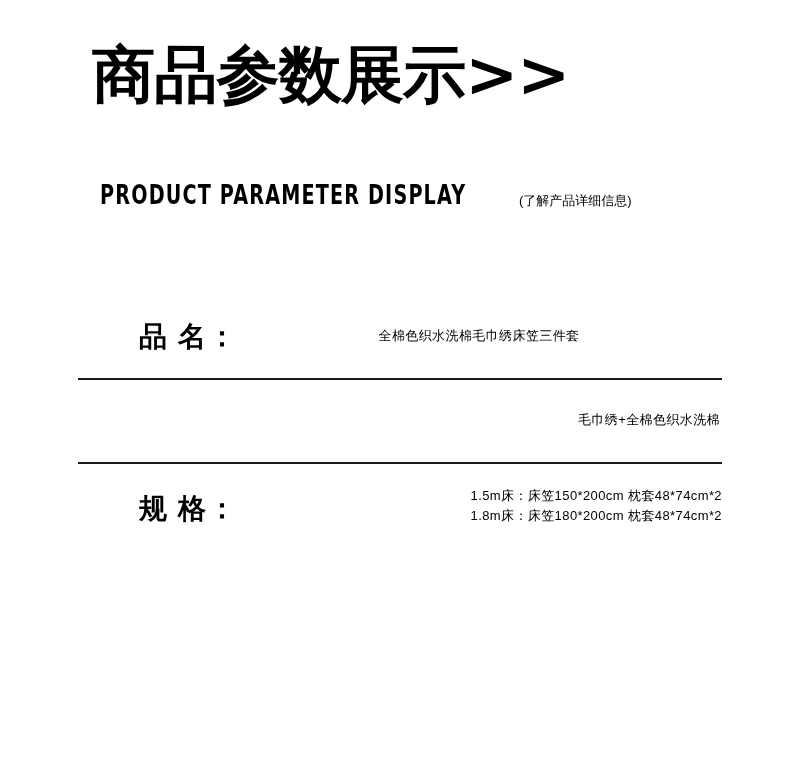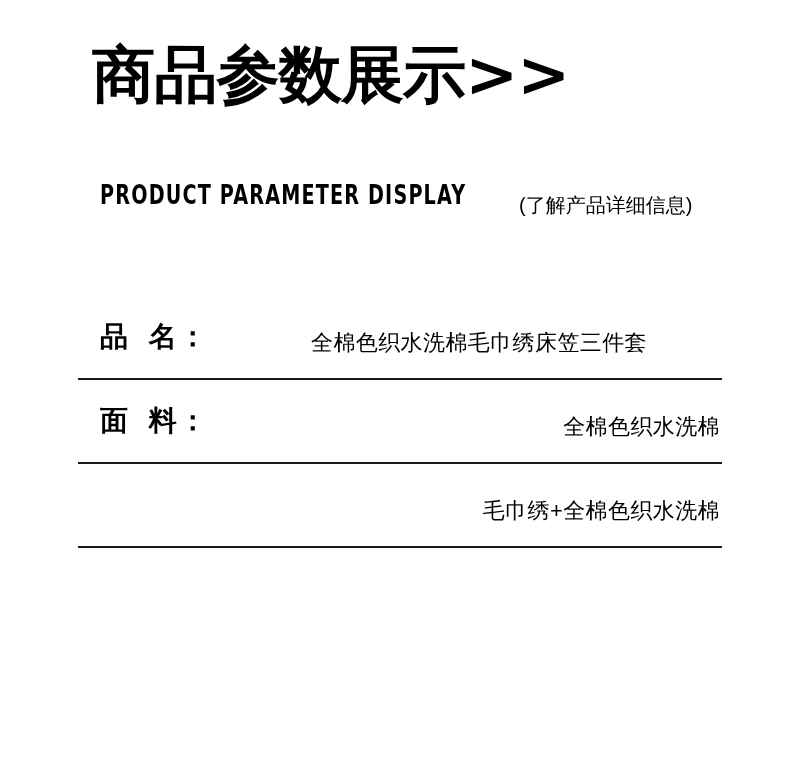--- a/index.html
+++ b/index.html
@@ -50,21 +50,21 @@
     white-space: nowrap;
     transform: scaleY(1.35) scaleX(0.96);
     transform-origin: left center;
     color: #000;
   }
 
   .title-note {
     position: absolute;
     left: 519px;
     top: 192px;
-    font-size: 20px;
+    font-size: 13px;
     white-space: nowrap;
     color: #000;
   }
 
   
   .spec-table {
     position: absolute;
     left: 78px;
     top: 296px;
     width: 644px;
@@ -78,32 +78,33 @@
     min-height: 80px;
     padding-bottom: 4px;
   }
   .spec-row.last {
     border-bottom: none;
   }
 
   .spec-label {
     width: 160px;
     flex: 0 0 160px;
-    font-family: Liberation Mono, monospace;
+    font-family: Liberation Serif, serif;
     font-weight: bold;
     font-size: 28px;
     letter-spacing: 2px;
     padding-top: 22px;
     padding-left: 22px;
     white-space: nowrap;
+    text-align: right;
   }
 
   .spec-value {
     flex: 1 1 auto;
-    font-size: 22px;
+    font-size: 13px;
     padding-top: 30px;
     text-align: right;
     padding-right: 2px;
     line-height: 1.5;
     letter-spacing: 0.4px;
   }
 
   .spec-value.center {
     text-align: center;
   }
@@ -136,28 +137,29 @@
 
   <div class="spec-table">
 
     <div class="spec-row spec-row-1">
       <div class="spec-label">品 名：</div>
       <div class="spec-value center">
         <span class="line">全棉色织水洗棉毛巾绣床笠三件套</span>
       </div>
     </div>
 
-    <div class="spec-row spec-row-2">
-      <div class="spec-label">面 料：</div>
-      <div class="spec-value">
-        <span class="line">全棉色织水洗棉</span>
-      </div>
-    </div>
 
     <div class="spec-row spec-row-3">
       <div class="spec-value">
         <span class="line">毛巾绣+全棉色织水洗棉</span>
       </div>
     </div>
 
+    <div class="spec-row spec-row-4 last">
+      <div class="spec-label">规 格：</div>
+      <div class="spec-value">
+        <span class="line">1.5m床：床笠150*200cm 枕套48*74cm*2</span>
+        <span class="line">1.8m床：床笠180*200cm 枕套48*74cm*2</span>
+      </div>
+    </div>
 
   </div>
 </div>
 
 </body></html>

